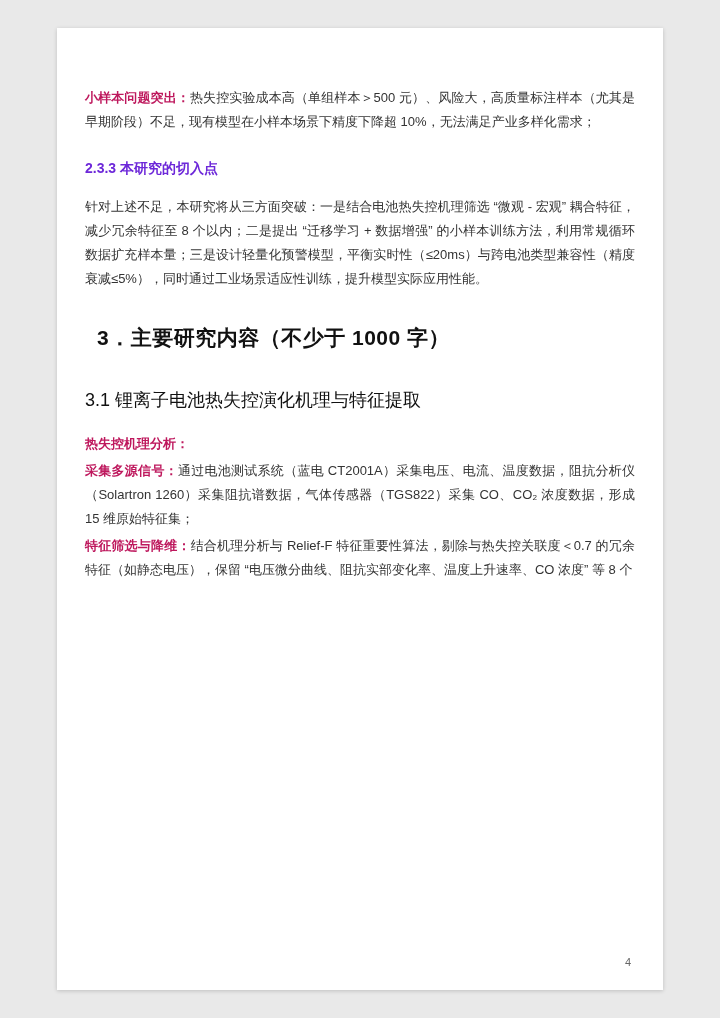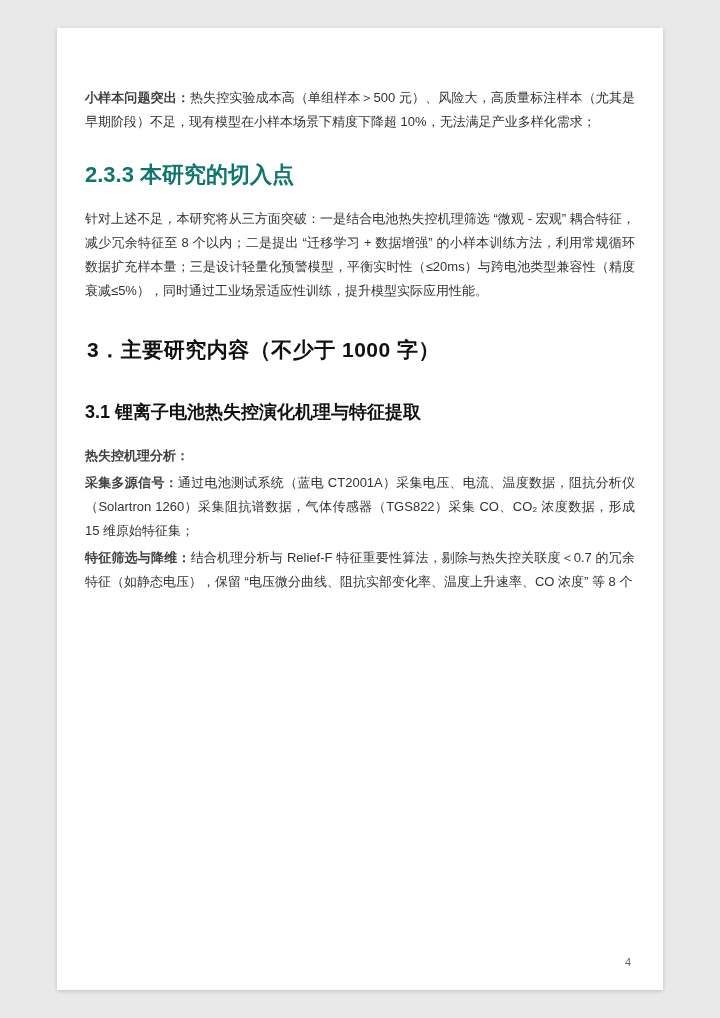--- a/index.html
+++ b/index.html
@@ -25,40 +25,40 @@
     overflow: hidden;
   }
   p.body {
     font-size: 13px;
     line-height: 24px;
     color: #333333;
     margin: 0 0 3px;
     text-align: justify;
   }
   p.body strong {
-    color: #404040;
+    color: #be185d;
     font-weight: bold;
   }
   h3.h-233 {
-    font-size: 22px;
-    color: #0f766e;
+    font-size: 14px;
+    color: #6d28d9;
     font-weight: bold;
     margin: 26px 0 17px;
   }
   h1.h-3 {
     font-size: 21px;
     color: #111111;
     font-weight: bold;
-    margin: 33px 2px 27px;
+    margin: 33px 12px 27px;
     letter-spacing: 0.5px;
   }
   h2.h-31 {
     font-size: 18px;
     color: #111111;
-    font-weight: bold;
+    font-weight: normal;
     margin: 36px 0 20px;
   }
   p.lead-line {
     margin-bottom: 3px;
   }
   .pagenum {
     position: absolute;
     right: 32px;
     bottom: 22px;
     font-size: 11px;

